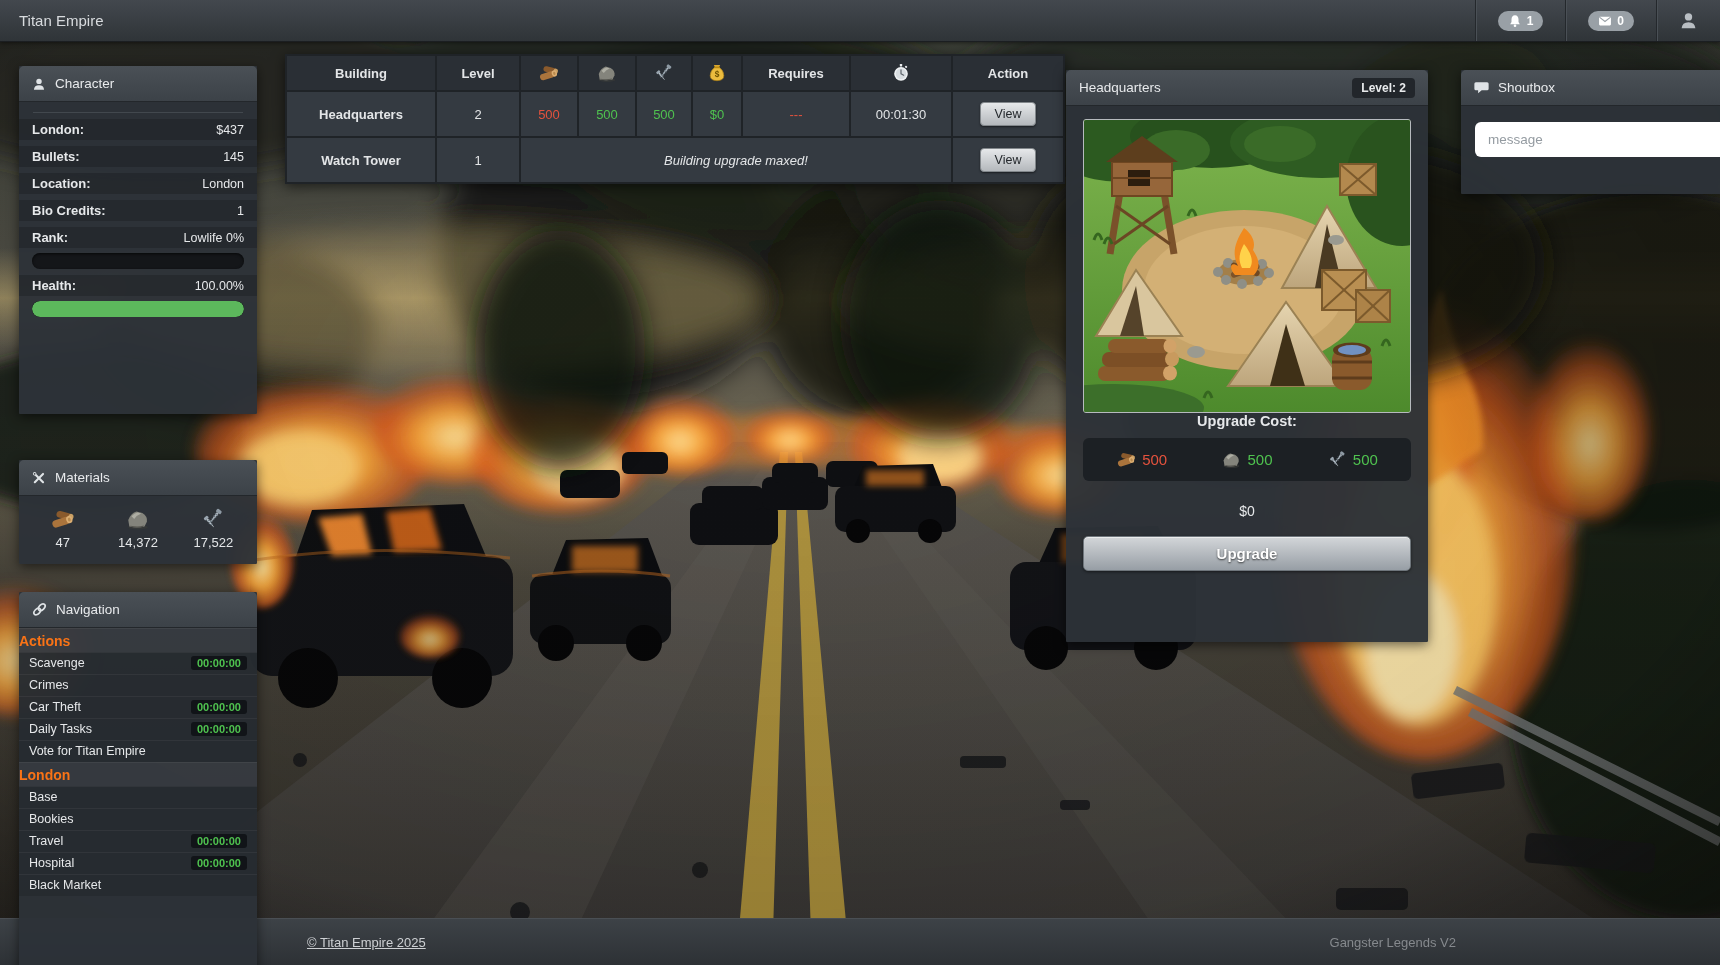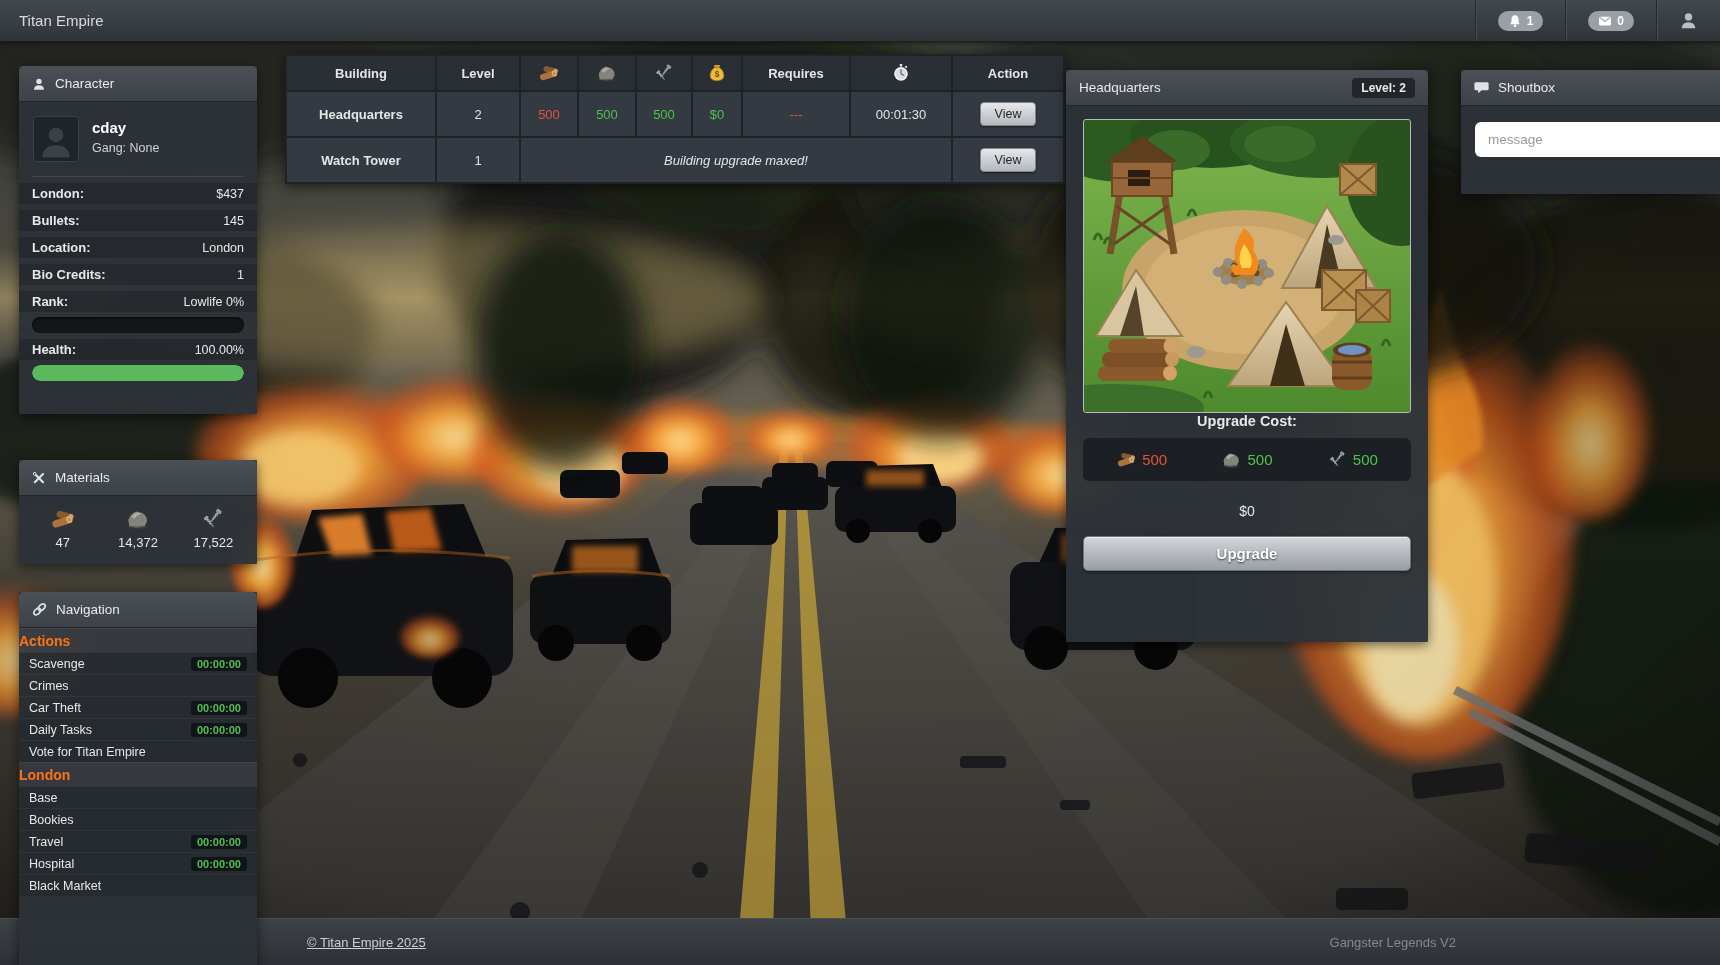--- a/index.html
+++ b/index.html
@@ -74,21 +74,21 @@
   .mat { flex:1; text-align:center; }
   .mat .num { font-size:13px; margin-top:3px; color:#e4e6e8; }
   
   #navp { left:19px; top:592px; width:238px; height:420px; }
   .nav-head {
     font-weight:bold; font-size:14px; color:#f97316;
     padding:4px 0 3px; background:rgba(255,255,255,.045);
     border-top:1px solid rgba(255,255,255,.05);
   }
   .nav-row {
-    display:flex; justify-content:space-between; align-items:center;
+    display:flex; justify-content:space-between; align-items:flex-start;
     padding:3px 10px; min-height:22px; font-size:12.5px; cursor:pointer;
     border-top:1px solid rgba(255,255,255,.05); background:rgba(0,0,0,.12);
   }
   .timer {
     background:#111418; color:#4fc24f; font-size:11px; font-weight:bold;
     padding:1px 6px; border-radius:3px;
   }
   
   #btable { position:absolute; left:285px; top:54px; z-index:20; }
   table { border-collapse:collapse; box-shadow:0 3px 12px rgba(0,0,0,.55); }
@@ -430,31 +430,20 @@
     </div>
   </div>
 </div>
 
 <div class="panel" id="char">
   <div class="panel-h">
     <svg class="icon" width="14" height="14" style="color:#dfe3e6">
         <use href="#sym-person"></use>
       </svg>
     <span>Character</span>
-  </div>
-  <div class="char-top">
-    <div class="avatar">
-      <svg width="38" height="38" style="color:#3b4147">
-          <use href="#sym-person"></use>
-        </svg>
-    </div>
-    <div>
-      <div class="char-name">cday</div>
-      <div class="char-gang">Gang: None</div>
-    </div>
   </div>
   <div class="divider"></div>
   <div class="stat">
     <span class="lb">London:</span>
     <span class="vl">$437</span>
   </div>
   <div class="stat">
     <span class="lb">Bullets:</span>
     <span class="vl">145</span>
   </div>

